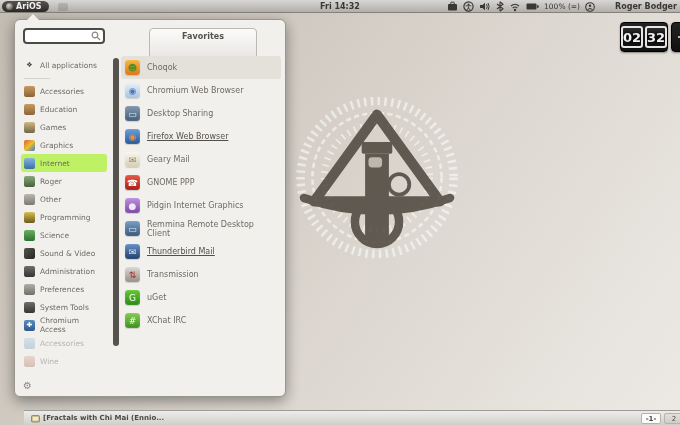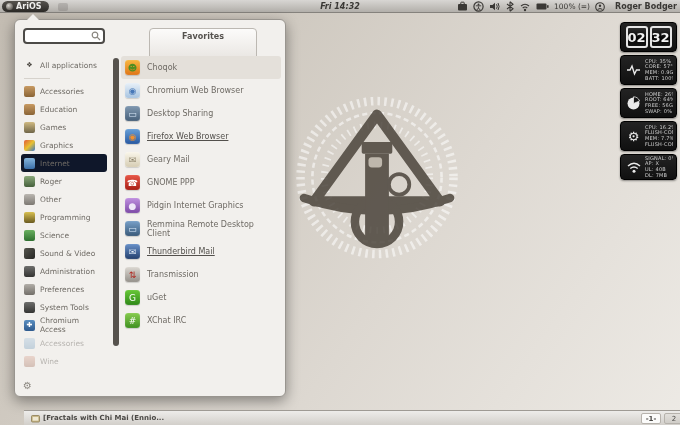--- a/index.html
+++ b/index.html
@@ -11,60 +11,60 @@
   #topbar{position:absolute;left:0;top:0;width:680px;height:13px;
     background:linear-gradient(#d8d6d3,#b2afaa);border-bottom:1px solid #85827d;
     display:flex;align-items:center;font-size:8px;color:#3a3835;}
   #arios-btn{position:absolute;left:2px;top:1px;height:11px;border-radius:7px;
     background:linear-gradient(#56534e,#2c2a27);color:#f0efed;display:flex;align-items:center;
     gap:3px;padding:0 8px 0 4px;font-weight:bold;font-size:8px;}
   #arios-logo{width:7px;height:7px;border-radius:50%;
     background:radial-gradient(circle at 35% 35%,#d8d5d0,#78746e 60%,#4a4742);}
   #tray-ghost{position:absolute;left:58px;top:3px;width:10px;height:8px;border-radius:2px;
     background:rgba(60,58,54,.18);}
-  #tb-clock{position:absolute;left:0;right:0;text-align:center;font-weight:bold;font-style:italic;}
+  #tb-clock{position:absolute;left:0;right:0;text-align:center;font-weight:bold;}
   .tb-right{position:absolute;right:3px;top:0;height:13px;display:flex;align-items:center;gap:5px;}
   .tb-ic{display:block;}
   #battery-label{font-size:7.5px;}
-  #user-chip{display:flex;align-items:center;gap:10px;font-weight:bold;}
+  #user-chip{display:flex;align-items:center;gap:20px;font-weight:bold;}
 
   
   #panel{position:absolute;left:14px;top:19px;width:272px;height:378px;background:#f2f0ed;
     border:1px solid #99958f;border-radius:6px;box-shadow:0 4px 14px rgba(0,0,0,.4);}
   #panel .arrow{position:absolute;left:12px;top:-6px;width:0;height:0;
     border-left:6px solid transparent;border-right:6px solid transparent;border-bottom:6px solid #f2f0ed;}
   #search-wrap{position:absolute;left:8px;top:8px;width:82px;height:16px;background:#fff;
     border:2px solid #4c4a47;border-radius:4px;display:flex;align-items:center;}
   #search-input{flex:1;width:50px;border:0;outline:0;background:transparent;font-size:8px;padding:0 2px;}
   #favorites-btn{position:absolute;left:134px;top:8px;width:108px;height:33px;
     background:linear-gradient(#fcfbfa,#e8e5e1);border:1px solid #bcb8b2;border-radius:4px;
     font-size:8px;font-weight:bold;color:#55524e;text-align:center;line-height:15px;}
   #cat-list{position:absolute;left:6px;top:36px;width:86px;}
   .cat-row{display:flex;align-items:center;gap:5px;height:18px;padding:0 3px;border-radius:3px;
     font-size:7.5px;color:#6e6a64;position:relative;}
-  .cat-row.selected{background:#0f172a;}
+  .cat-row.selected{background:#bef264;}
   .cat-row.muted{opacity:.45;}
   .cat-row:first-child{margin-bottom:8px;}
   .cat-row:first-child::after{content:"";position:absolute;left:3px;bottom:-5px;width:26px;
     border-top:1px solid #d6d2cc;}
   .cat-icon{width:11px;height:11px;border-radius:2px;flex:none;display:flex;align-items:center;
     justify-content:center;font-size:7px;color:#fff;}
   #cat-scrollbar{position:absolute;left:98px;top:38px;width:6px;height:288px;background:#56524d;
     border-radius:3px;}
   #app-list{position:absolute;left:106px;top:36px;width:160px;}
   .app-row{display:flex;align-items:center;gap:7px;height:23px;padding:0 4px;border-radius:3px;
     font-size:8px;color:#6e6a64;}
   .app-row.selected{background:#e4e0da;}
   .app-icon{width:15px;height:15px;border-radius:3px;flex:none;display:flex;align-items:center;
     justify-content:center;font-size:9px;color:#fff;box-shadow:inset 0 0 1px rgba(255,255,255,.5),0 1px 1px rgba(0,0,0,.15);}
   .app-label.underline{text-decoration:underline;color:#53504c;}
   #panel-gear{position:absolute;left:8px;bottom:5px;font-size:10px;color:#8d8982;}
 
   
-  #conky{position:absolute;right:3px;top:22px;width:57px;display:flex;flex-direction:column;gap:3px;}
+  #conky{position:absolute;right:3px;top:22px;width:57px;display:flex;flex-direction:row;gap:3px;}
   .widget{background:linear-gradient(#232323,#101010);border:1px solid #000;border-radius:4px;
     box-shadow:0 1px 2px rgba(0,0,0,.4);}
   #w-clock{height:30px;display:flex;align-items:center;justify-content:center;gap:2px;}
   .flip-digit{width:22px;height:22px;background:linear-gradient(#2e2e2e,#060606 55%,#141414);
     border:2px solid #e6e6e6;border-radius:3px;color:#f2f2f2;font-weight:bold;font-size:13px;
     display:flex;align-items:center;justify-content:center;}
   .w-meter{height:30px;display:flex;align-items:center;padding:2px 3px;gap:2px;}
   .w-meter.short{height:26px;}
   .w-ico{width:19px;flex:none;display:flex;align-items:center;justify-content:center;color:#eaeaea;}
   .w-lines{flex:1;overflow:hidden;}

